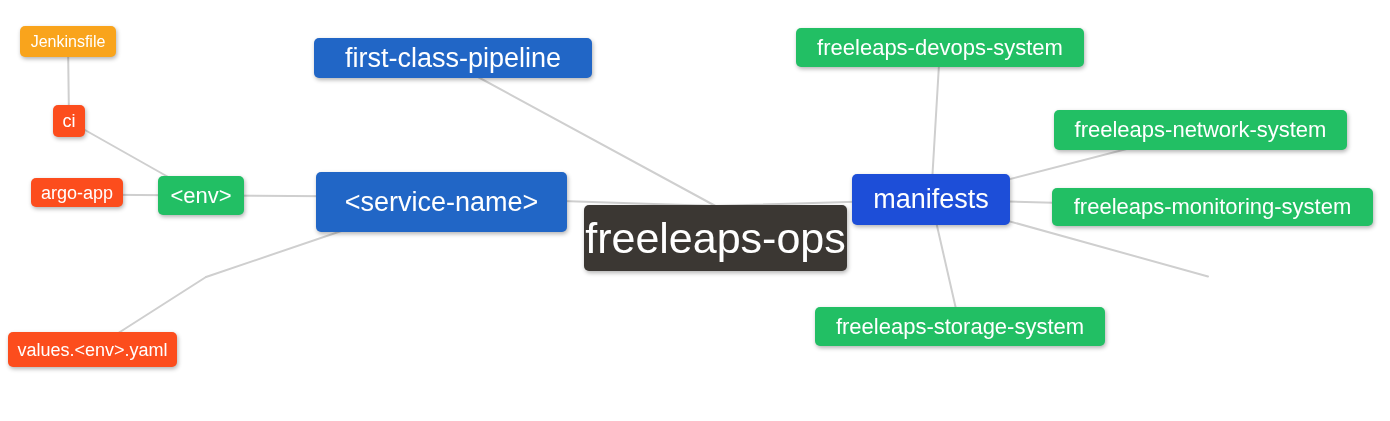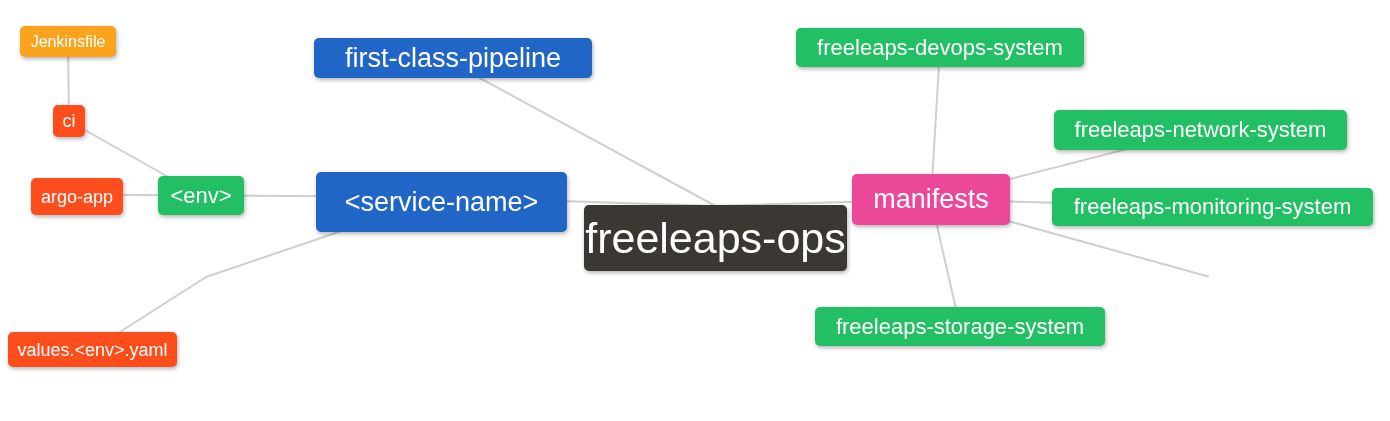--- a/index.html
+++ b/index.html
@@ -58,24 +58,24 @@
       <line x1="453" y1="63.5" x2="715.5" y2="206" stroke="#cfcfcf"></line>
       <line x1="715.5" y1="206" x2="931" y2="199.5" stroke="#cfcfcf"></line>
       <line x1="931" y1="199.5" x2="940" y2="47.5" stroke="#cfcfcf"></line>
       <line x1="931" y1="199.5" x2="1200.5" y2="130" stroke="#cfcfcf"></line>
       <line x1="931" y1="199.5" x2="1212.5" y2="207" stroke="#cfcfcf"></line>
       <line x1="931" y1="199.5" x2="1208" y2="276.5" stroke="#cfcfcf"></line>
       <line x1="931" y1="199.5" x2="960" y2="326.5" stroke="#cfcfcf"></line>
     </svg>
 <div class="node" style="left: 20px; top: 26px; width: 96px; height: 31px; font-size: 16px; background: rgb(249, 164, 28); color: rgb(255, 255, 255);">Jenkinsfile</div>
     <div class="node" style="left: 53px; top: 105px; width: 32px; height: 32px; font-size: 18px; background: rgb(252, 77, 29); color: rgb(255, 255, 255);">ci</div>
-    <div class="node" style="left: 31px; top: 178px; width: 92px; height: 37px; font-size: 18px; background: rgb(252, 77, 29); color: rgb(255, 255, 255);">argo-app</div>
+    <div class="node" style="left: 31px; top: 178px; width: 92px; height: 29px; font-size: 18px; background: rgb(252, 77, 29); color: rgb(255, 255, 255);">argo-app</div>
     <div class="node" style="left: 158px; top: 176px; width: 86px; height: 39px; font-size: 22px; background: rgb(34, 191, 100); color: rgb(255, 255, 255);">&lt;env&gt;</div>
     <div class="node" style="left: 8px; top: 332px; width: 169px; height: 35px; font-size: 18px; background: rgb(252, 77, 29); color: rgb(255, 255, 255);">values.&lt;env&gt;.yaml</div>
     <div class="node" style="left: 314px; top: 38px; width: 278px; height: 40px; font-size: 27px; background: rgb(33, 102, 198); color: rgb(255, 255, 255);">first-class-pipeline</div>
     <div class="node" style="left: 316px; top: 172px; width: 251px; height: 60px; font-size: 27px; background: rgb(33, 102, 198); color: rgb(255, 255, 255);">&lt;service-name&gt;</div>
     <div class="node" style="left: 584px; top: 173px; width: 263px; height: 66px; font-size: 43px; background: rgb(59, 55, 51); color: rgb(255, 255, 255); margin-top: 32px;">freeleaps-ops</div>
-    <div class="node" style="left: 852px; top: 174px; width: 158px; height: 51px; font-size: 27px; background: #ec4899; color: rgb(255, 255, 255);">manifests</div>
+    <div class="node" style="left: 852px; top: 174px; width: 158px; height: 51px; font-size: 27px; background: #1d4ed8; color: rgb(255, 255, 255);">manifests</div>
     <div class="node" style="left: 796px; top: 28px; width: 288px; height: 39px; font-size: 22px; background: rgb(34, 191, 100); color: rgb(255, 255, 255);">freeleaps-devops-system</div>
     <div class="node" style="left: 1054px; top: 110px; width: 293px; height: 40px; font-size: 22px; background: rgb(34, 191, 100); color: rgb(255, 255, 255);">freeleaps-network-system</div>
     <div class="node" style="left: 1052px; top: 188px; width: 321px; height: 38px; font-size: 22px; background: rgb(34, 191, 100); color: rgb(255, 255, 255);">freeleaps-monitoring-system</div>
     <div class="node" style="left: 815px; top: 307px; width: 290px; height: 39px; font-size: 22px; background: rgb(34, 191, 100); color: rgb(255, 255, 255);">freeleaps-storage-system</div>
   </div>
 
 </body></html>

